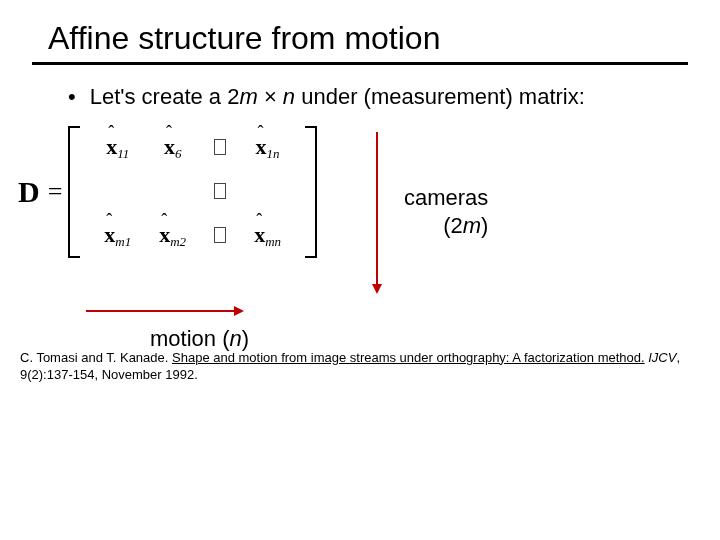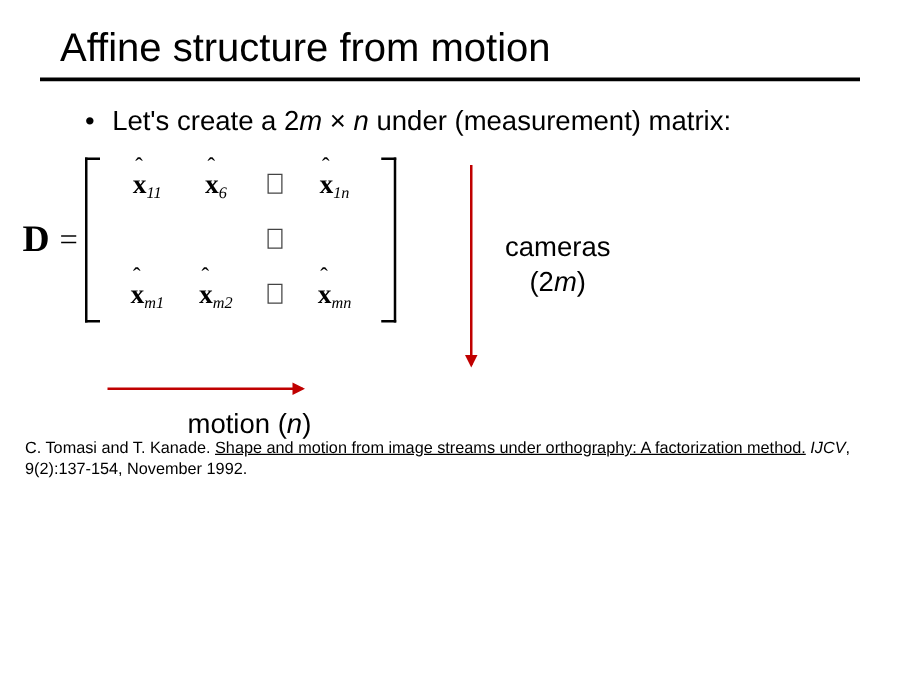--- a/index.html
+++ b/index.html
@@ -158,21 +158,21 @@
     top: -4px;
     border-top: 5px solid transparent;
     border-bottom: 5px solid transparent;
     border-left: 10px solid #c00000;
   }
   .cam-label {
     position: absolute;
     left: 404px;
     top: 184px;
     font-size: 22px;
-    text-align: center;
+    text-align: right;
     line-height: 1.25;
   }
   .pts-label {
     position: absolute;
     left: 150px;
     top: 326px;
     font-size: 22px;
   }
   .citation {
     position: absolute;

